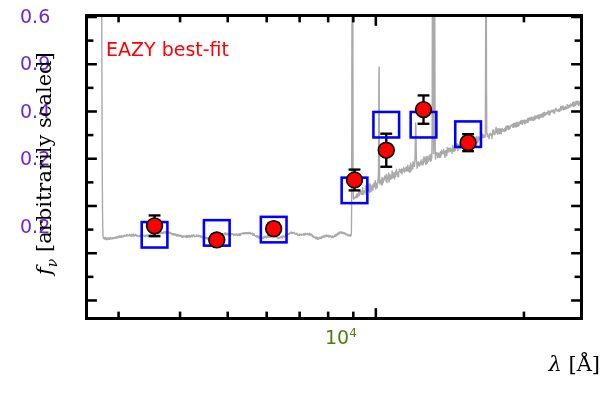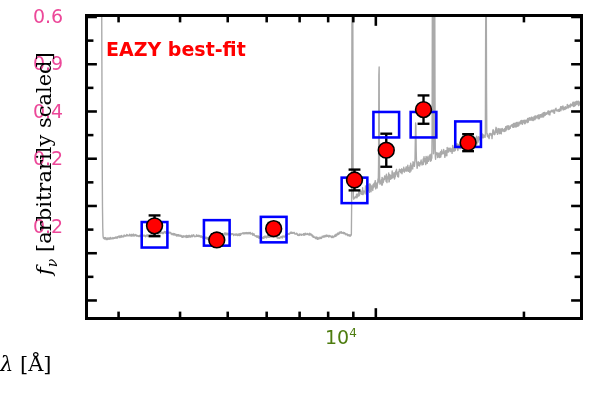--- a/index.html
+++ b/index.html
@@ -17,22 +17,22 @@
     left:85px;top:14px;
     width:498px;height:306px;
     border:3px solid #000;
     box-sizing:border-box;
     overflow:hidden;
     background:#fff;
   }
   #svg-layer{position:absolute;left:0;top:0;width:100%;height:100%;}
   .ytl{
     position:absolute;
-    width:56px;text-align:center;
-    font-size:19px;color:#ec4899;
+    width:56px;text-align:left;
+    font-size:19px;color:#6d28d9;
     font-family:"DejaVu Sans","Liberation Sans",sans-serif;
   }
   .xtl{
     position:absolute;
     font-size:19px;color:#4d7c0f;
     white-space:nowrap;
     font-family:"DejaVu Sans","Liberation Sans",sans-serif;
   }
   .xtl sup{font-size:12px;vertical-align:super;}
 
@@ -45,32 +45,32 @@
     transform-origin:center center;
     text-align:center;
     font-size:21px;
     font-family:"DejaVu Serif","Liberation Serif",serif;
     color:#000;
     white-space:nowrap;
   }
   #xlabel{
     position:absolute;
     left:0;top:352px;width:600px;
-    text-align:left;
+    text-align:right;
     font-size:21px;
     font-family:"DejaVu Serif","Liberation Serif",serif;
     color:#000;
   }
   .mi{font-style:italic;}
   .sub{font-size:14px;font-style:italic;vertical-align:sub;}
 
   
   #annot{
     position:absolute;
-    font-weight:bold;
+    font-weight:normal;
     font-size:19px;
     white-space:nowrap;
     font-family:"DejaVu Sans","Liberation Sans",sans-serif;
   }
 </style>
 </head>
 <body>
 
 <div id="fig">
 

